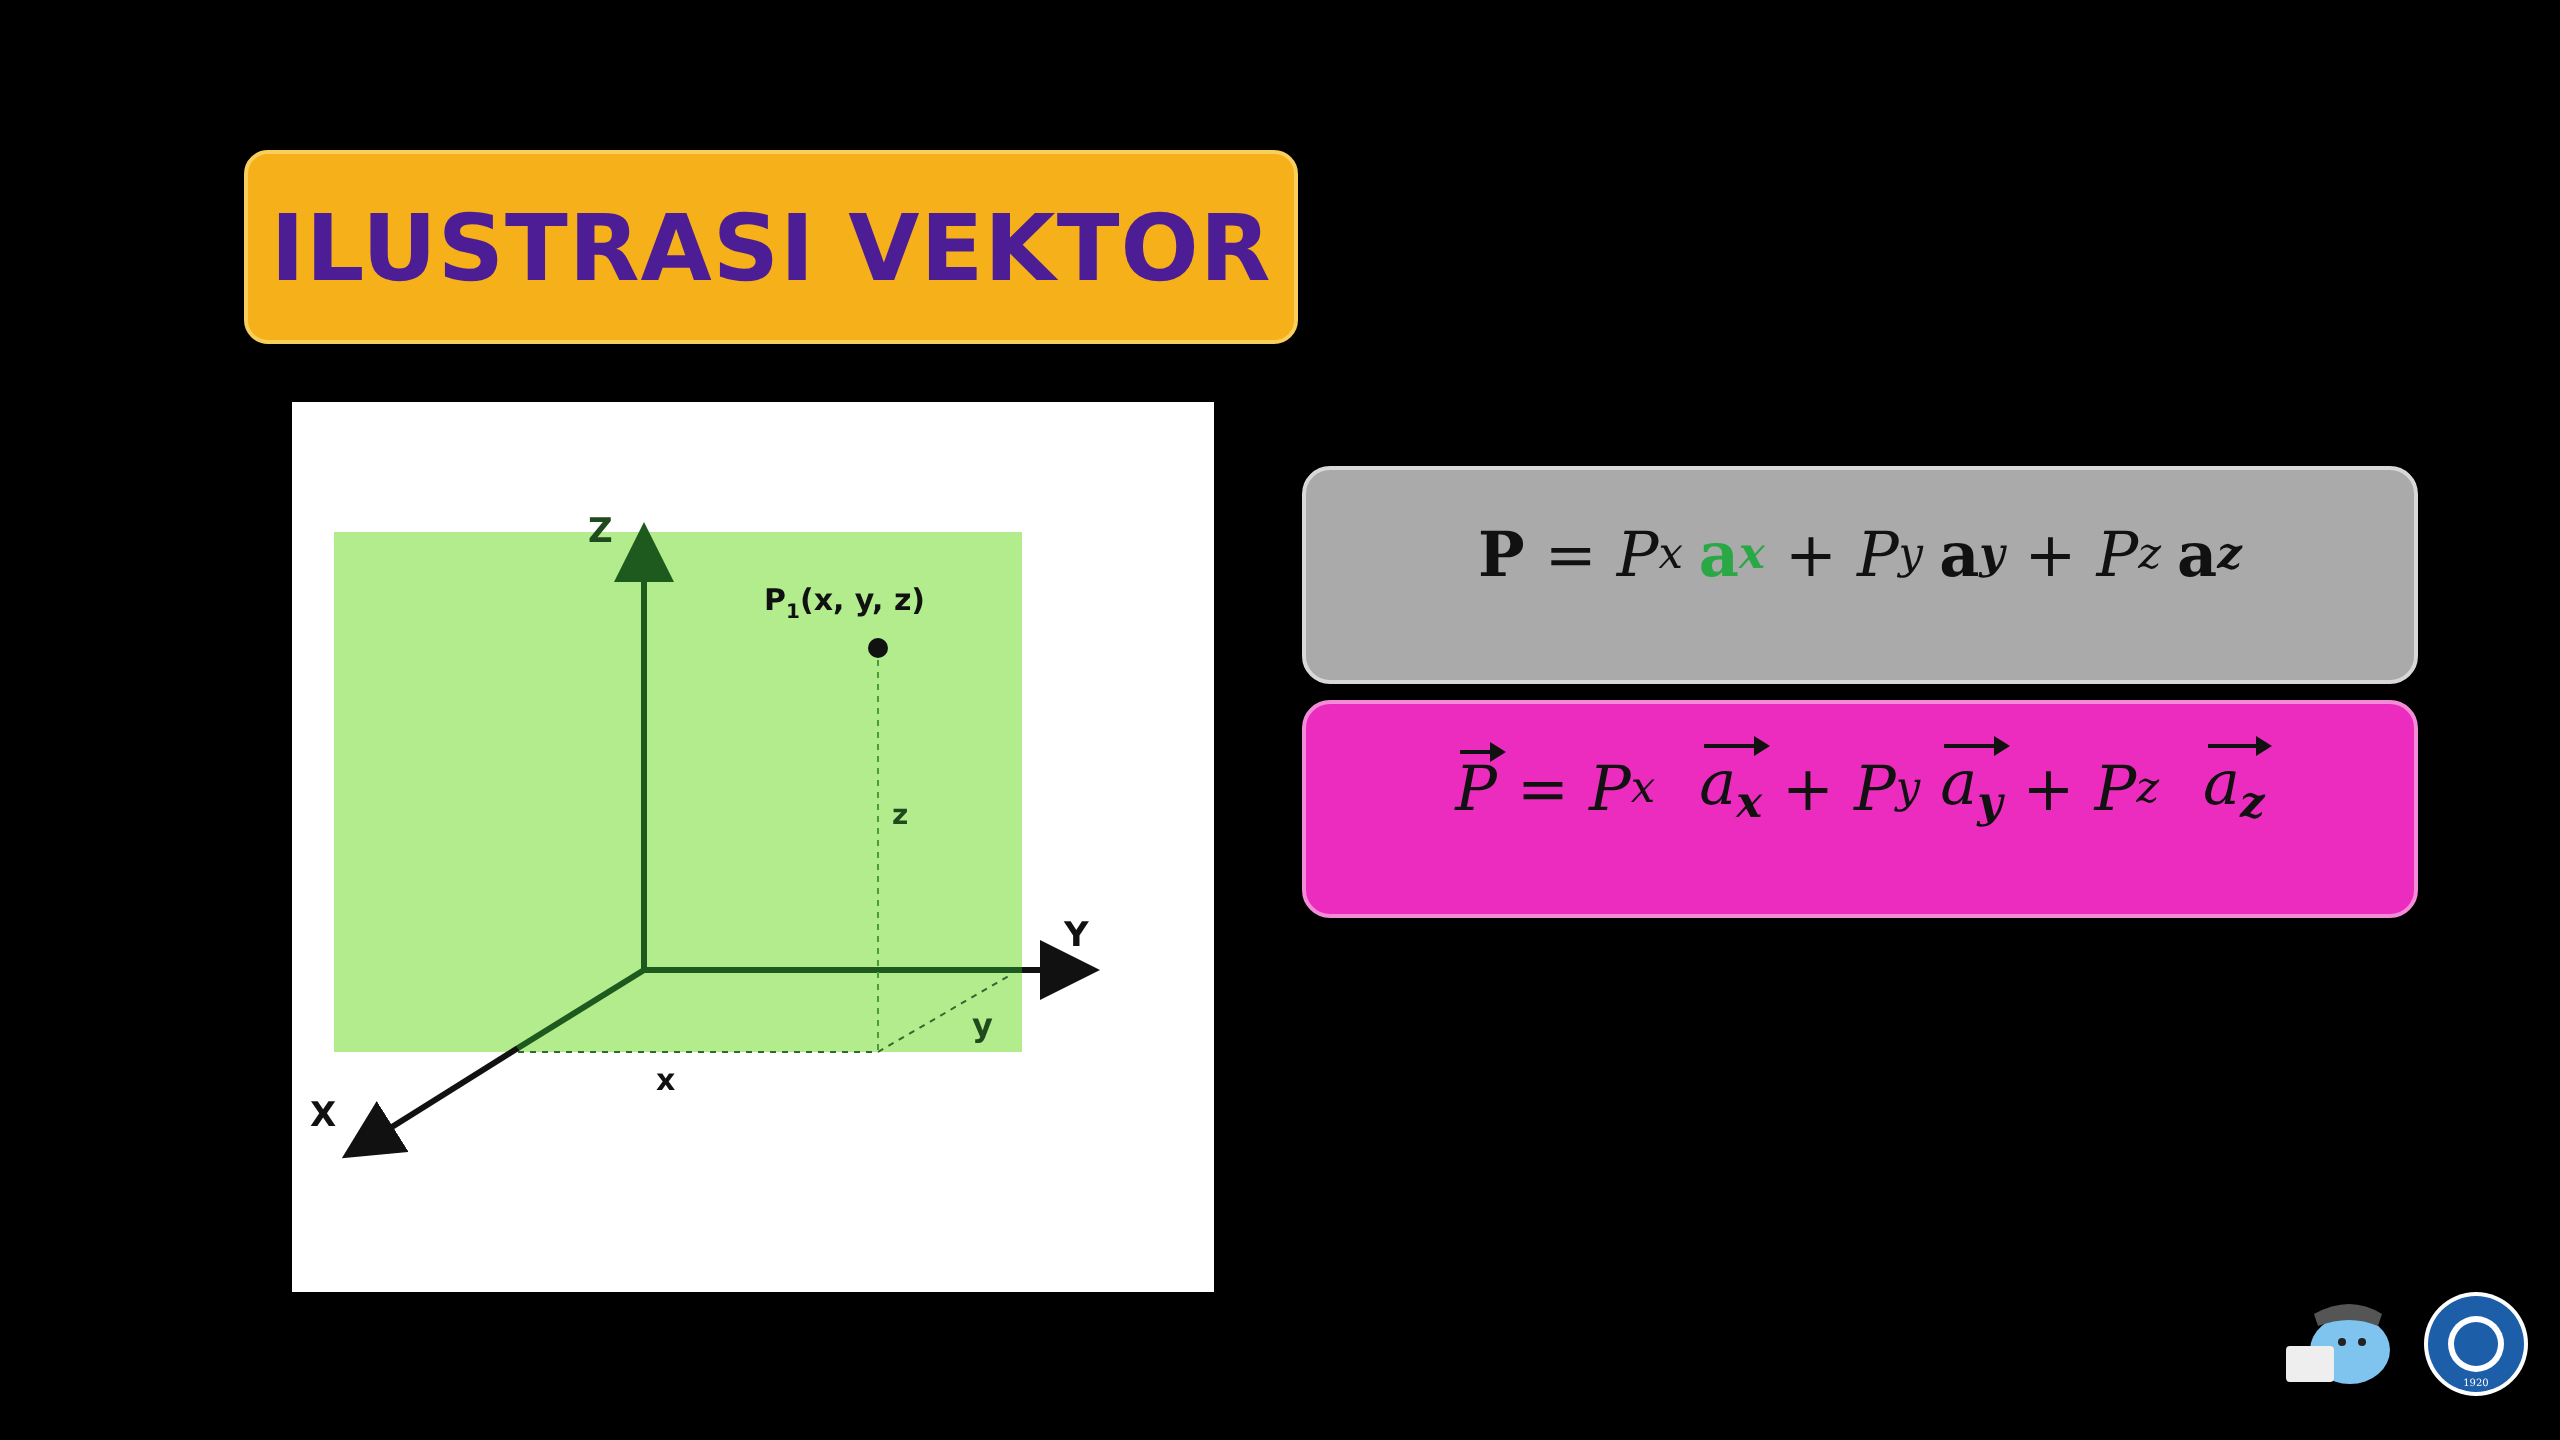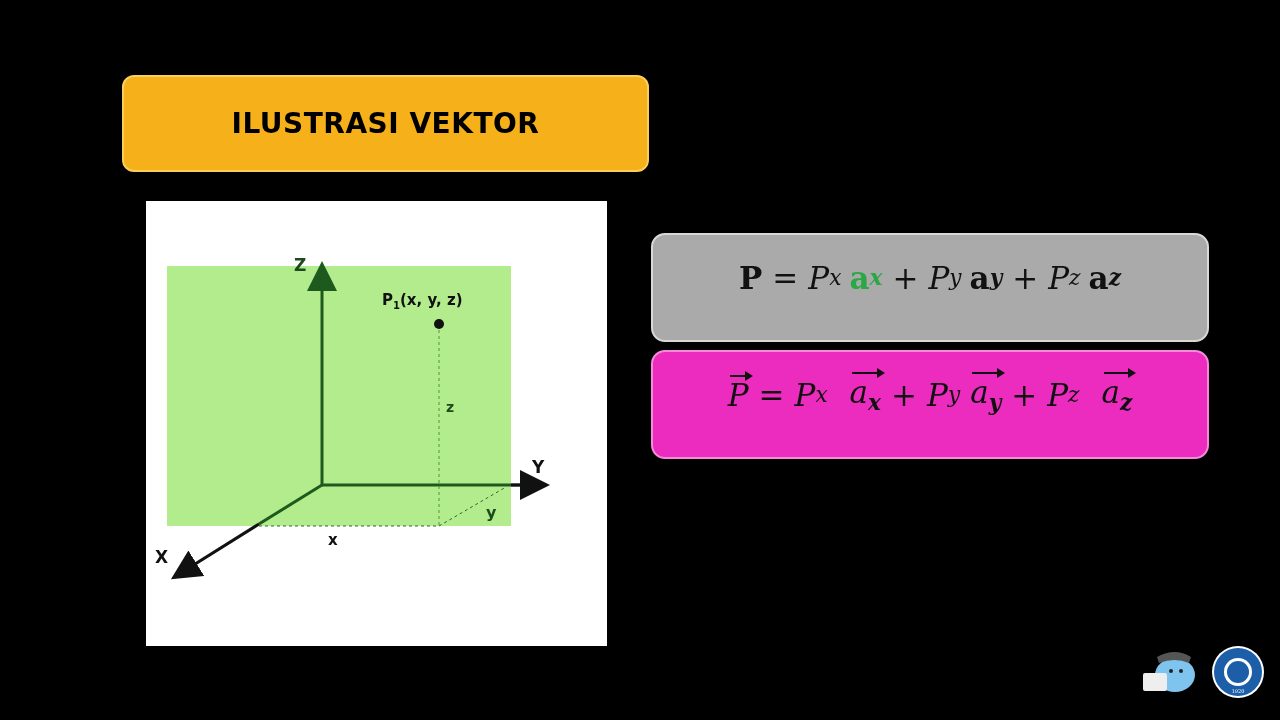--- a/index.html
+++ b/index.html
@@ -1,18 +1,18 @@
 <!DOCTYPE html>
 <html><head>
 <meta charset="utf-8">
 <style>
   html, body { margin:0; padding:0; }
   body { width:1280px; height:720px; background:#000; position:relative; overflow:hidden; font-family:"Liberation Sans", sans-serif; }
   .title-box { position:absolute; left:122px; top:75px; width:527px; height:97px; background:#f5b01a; border-radius:12px; border:2px solid #f9cf5b; box-sizing:border-box; display:flex; align-items:center; justify-content:center; }
-  .title-box span { font-family:"DejaVu Sans", sans-serif; font-weight:bold; font-size:28px; color:#000000; letter-spacing:0.5px; }
+  .title-box span { font-family:"DejaVu Sans", sans-serif; font-weight:bold; font-size:46px; color:#4c1d95; letter-spacing:0.5px; }
   .diagram-panel { position:absolute; left:146px; top:201px; width:461px; height:445px; background:#fff; }
   .eq-box { position:absolute; left:651px; width:558px; border-radius:14px; box-sizing:border-box; display:flex; align-items:center; justify-content:center; font-family:"DejaVu Serif", serif; font-size:31px; color:#111; }
   .eq1 { top:233px; height:109px; background:#aaaaaa; border:2px solid #d8d8d8; padding-bottom:20px; }
   .eq2 { top:350px; height:109px; background:#ec2cbe; border:2px solid #f48bd9; padding-bottom:20px; }
   .it { font-style:italic; }
   .bf { font-weight:bold; }
   sub { font-size:0.7em; vertical-align:-0.3em; font-style:italic; }
   .green { color:#2aa845; }
   .op { margin:0 10px; }
   .vec { position:relative; display:inline-block; }

